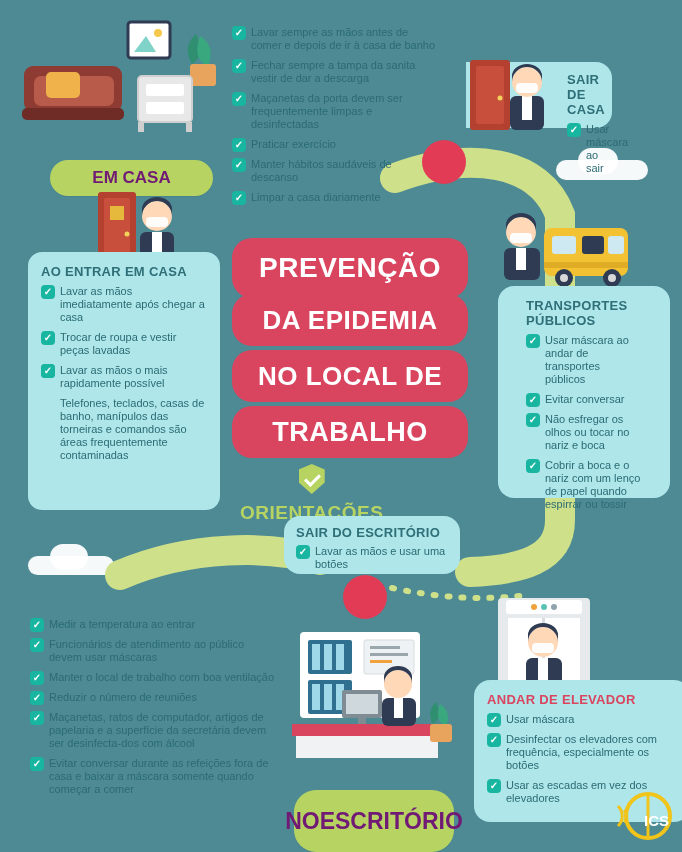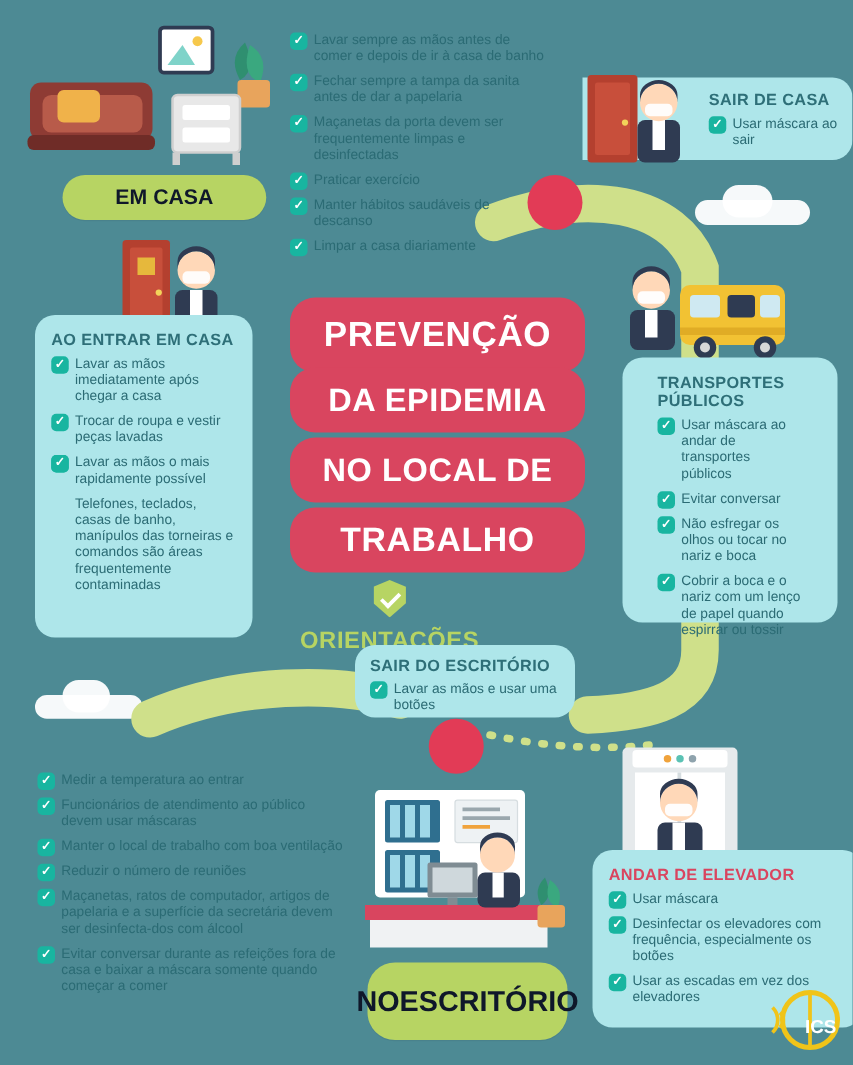--- a/index.html
+++ b/index.html
@@ -58,25 +58,26 @@
     position:absolute;left:0;top:0;
     width:15px;height:15px;border-radius:4px;background:#18b5a0;
     color:#fff;font-size:11px;line-height:15px;text-align:center;font-weight:bold;
   }
 
   
   .pill{
     position:absolute;
     background:#b7d463;
     border-radius:22px;
-    color:#0f172a;
+    color:#701a75;
     font-weight:bold;
     display:flex;align-items:center;justify-content:center;
     text-align:center;
     box-shadow:0 1px 0 rgba(0,0,0,.05);
+    margin-top:20px;
   }
 
   
   .redbar{
     position:absolute;
     background:#d9455f;
     border-radius:20px;
     color:#fff;
     font-weight:bold;
     display:flex;align-items:center;justify-content:center;
@@ -150,28 +151,28 @@
     <rect x="120" y="108" width="6" height="10" fill="#cfcfcf"></rect>
     <rect x="168" y="108" width="6" height="10" fill="#cfcfcf"></rect>
   </svg>
 
   <div class="pill" style="left:50px;top:140px;width:163px;height:36px;font-size:17px;">
     <span>EM CASA</span>
   </div>
 
   <ul class="checks freelist" style="position:absolute;left:232px;top:26px;width:208px;">
     <li><span class="tick">✓</span><span>Lavar sempre as mãos antes de comer e depois de ir à casa de banho</span></li>
-    <li><span class="tick">✓</span><span>Fechar sempre a tampa da sanita antes de dar a papelaria</span></li>
+    <li><span class="tick">✓</span><span>Fechar sempre a tampa da sanita vestir de dar a descarga</span></li>
     <li><span class="tick">✓</span><span>Maçanetas da porta devem ser frequentemente limpas e desinfectadas</span></li>
     <li><span class="tick">✓</span><span>Praticar exercício</span></li>
     <li><span class="tick">✓</span><span>Manter hábitos saudáveis de descanso</span></li>
     <li><span class="tick">✓</span><span>Limpar a casa diariamente</span></li>
   </ul>
 
-  <div class="panel" style="left:466px;top:62px;width:216px;height:66px;border-radius:0 16px 16px 0;padding:10px 10px 10px 101px;">
+  <div class="panel" style="left:466px;top:62px;width:146px;height:66px;border-radius:0 16px 16px 0;padding:10px 10px 10px 101px;">
     <div class="panel-title">
       <span>SAIR DE CASA</span>
     </div>
     <ul class="checks">
       <li><span class="tick">✓</span><span>Usar máscara ao sair</span></li>
     </ul>
   </div>
 
   <svg class="ill" style="left:466px;top:56px;" width="96" height="78">
     <rect x="4" y="4" width="40" height="70" rx="3" fill="#b4402f"></rect>
@@ -190,21 +191,21 @@
     <rect x="8" y="10" width="26" height="62" rx="2" fill="#c84f3b"></rect>
     <rect x="14" y="18" width="14" height="14" fill="#e6b83c"></rect>
     <circle cx="31" cy="46" r="2.5" fill="#f3d35a"></circle>
     <rect x="44" y="44" width="34" height="36" rx="6" fill="#2f3b52"></rect>
     <rect x="56" y="44" width="10" height="26" fill="#ffffff"></rect>
     <circle cx="61" cy="28" r="15" fill="#ffd8b8"></circle>
     <path d="M46,28 a15,15 0 0 1 30,0 l0,-7 a15,12 0 0 0 -30,0z" fill="#2f3b52"></path>
     <rect x="50" y="29" width="22" height="10" rx="4" fill="#ffffff" opacity=".92"></rect>
   </svg>
 
-  <div class="panel" style="left:28px;top:252px;width:174px;height:258px;padding:12px 13px;">
+  <div class="panel" style="left:28px;top:252px;width:192px;height:258px;padding:12px 13px;border-radius:14px;">
     <div class="panel-title">
       <span>AO ENTRAR EM CASA</span>
     </div>
     <ul class="checks">
       <li><span class="tick">✓</span><span>Lavar as mãos imediatamente após chegar a casa</span></li>
       <li><span class="tick">✓</span><span>Trocar de roupa e vestir peças lavadas</span></li>
       <li><span class="tick">✓</span></li>
       <li><span class="tick">✓</span><span>Lavar as mãos o mais rapidamente possível</span></li>
     </ul>
     <div style="font-size:11px;line-height:13px;color:#2b6b74;padding-left:19px;margin-top:2px;">Telefones, teclados, casas de banho, manípulos das torneiras e comandos são áreas frequentemente contaminadas</div>

